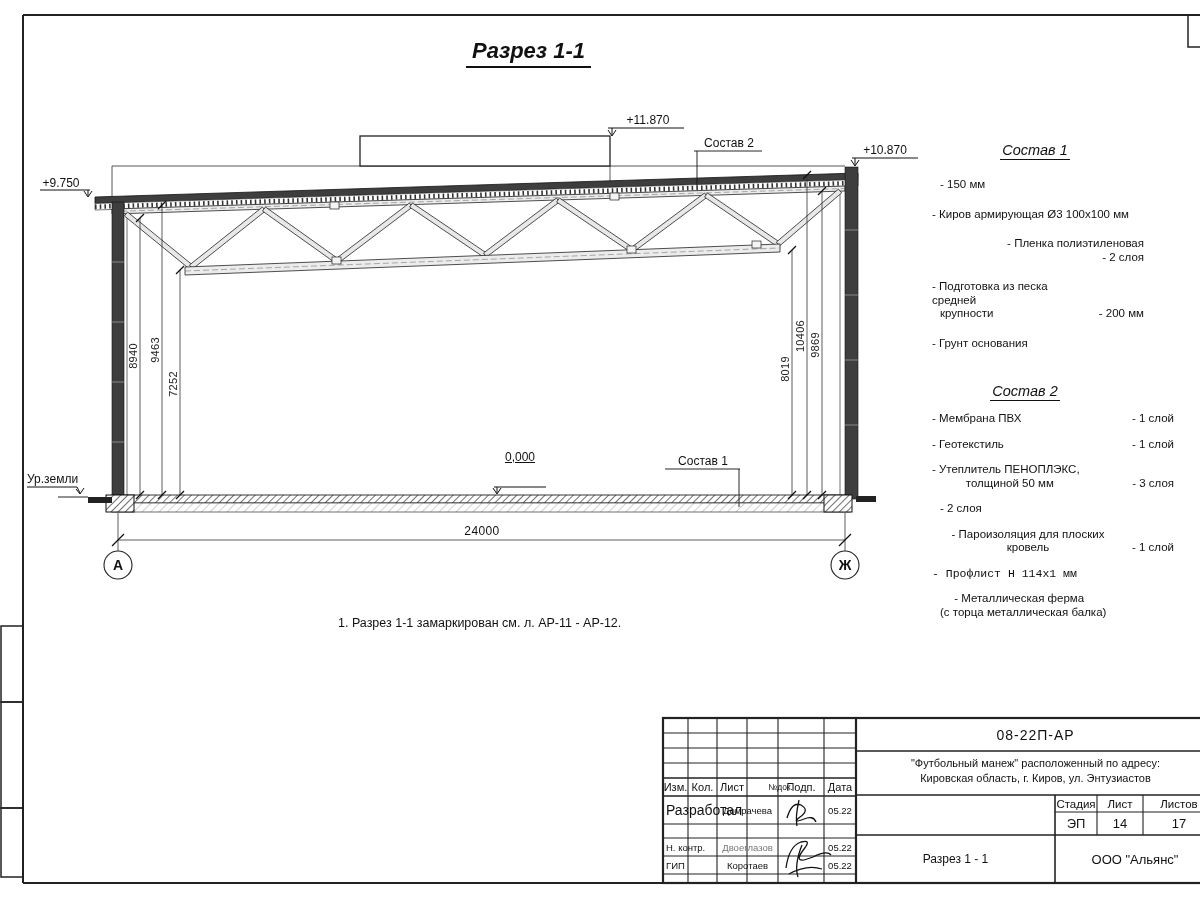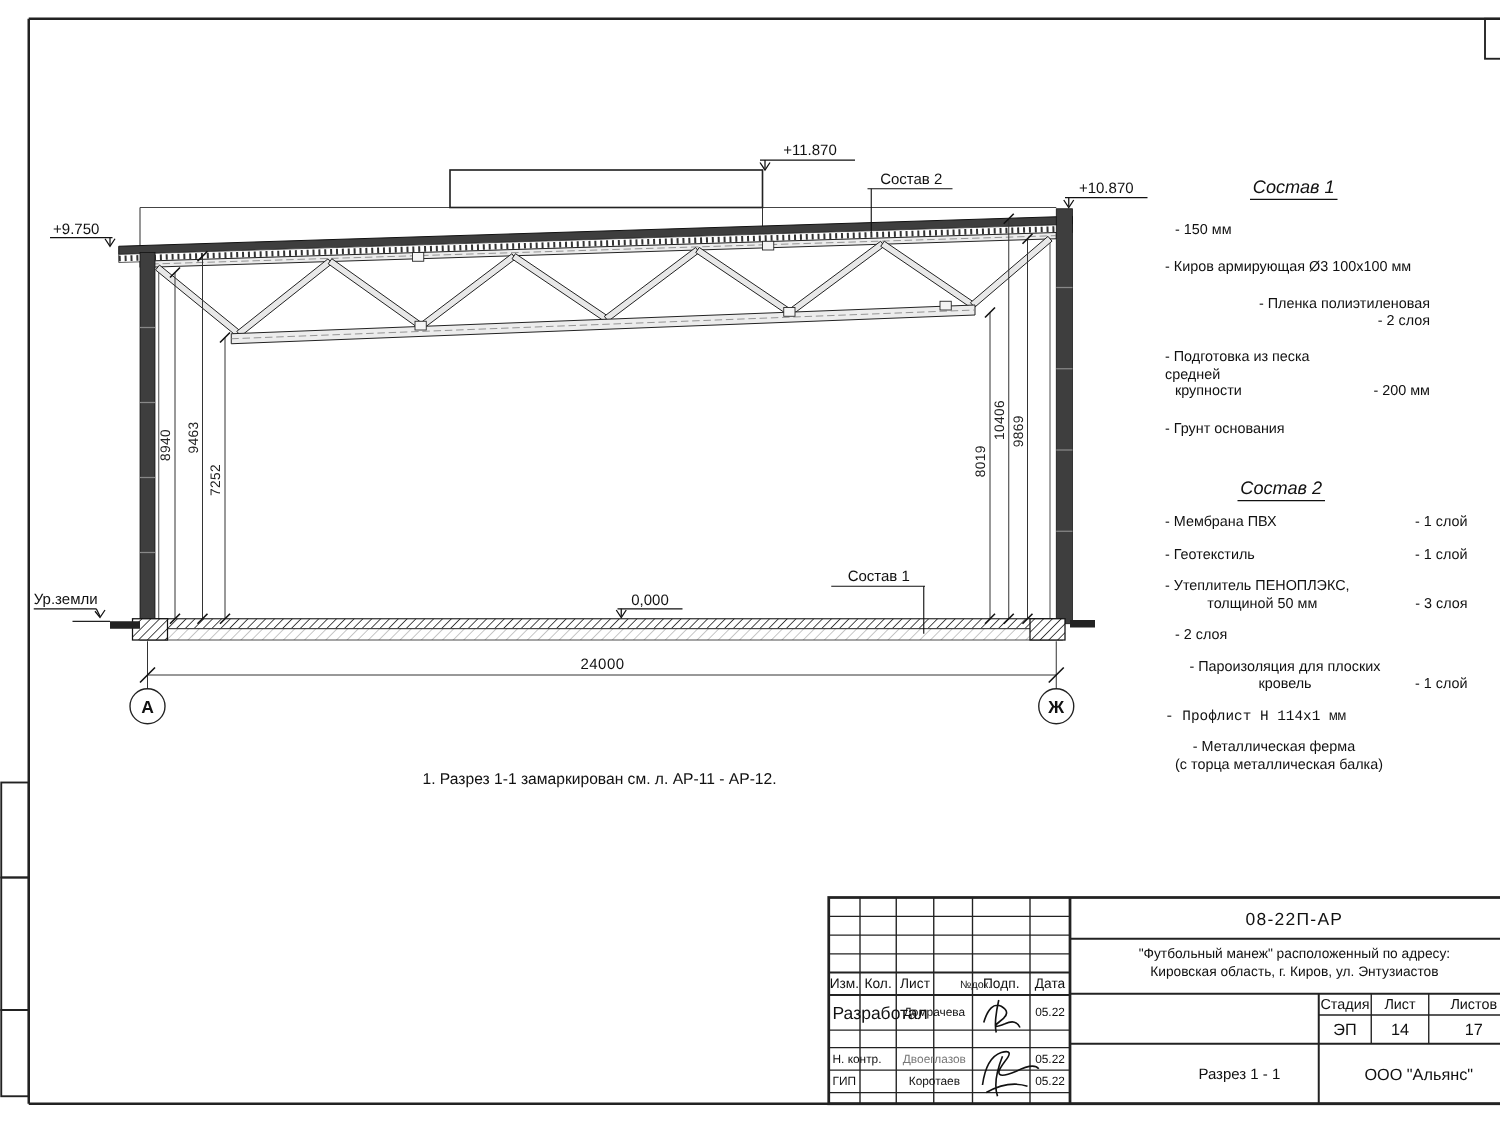--- a/index.html
+++ b/index.html
@@ -204,25 +204,26 @@
     </g>
 
     <g stroke="#111" stroke-width="1.3" fill="none">
       <path d="M787 818 q5 -17 14 -13 q9 5 -1 12 q-9 7 4 2 q9 -4 12 3 M799 800 q-4 18 -2 26"></path>
     </g>
     <g stroke="#111" stroke-width="1.3" fill="none">
       <path d="M786 868 q3 -22 15 -26 q11 -3 3 7 q-13 17 9 8 q14 -7 18 -2 M789 874 q18 -10 33 -5 M802 845 q-8 20 -4 32"></path>
     </g>
   </svg>
 
+  <div class="txt page-title" style="left:466px;top:38px;width:300px;"><span>Разрез 1-1</span></div>
 
   <div class="txt elev center" style="left:34px;top:176px;width:54px;">+9.750</div>
   <div class="txt elev center" style="left:610px;top:113px;width:76px;">+11.870</div>
   <div class="txt elev center" style="left:850px;top:143px;width:70px;">+10.870</div>
-  <div class="txt elev center" style="left:494px;top:473px;width:52px;">0,000</div>
+  <div class="txt elev center" style="left:494px;top:450px;width:52px;text-decoration:underline;">0,000</div>
 
   <div class="txt leader-label center" style="left:694px;top:136px;width:70px;">Состав 2</div>
   <div class="txt leader-label center" style="left:664px;top:454px;width:78px;">Состав 1</div>
   <div class="txt leader-label" style="left:27px;top:472px;">Ур.земли</div>
 
   <div class="txt vdim" style="left:103px;top:350px;">8940</div>
   <div class="txt vdim" style="left:125px;top:344px;">9463</div>
   <div class="txt vdim" style="left:143px;top:378px;">7252</div>
   <div class="txt vdim" style="left:755px;top:363px;">8019</div>
   <div class="txt vdim" style="left:770px;top:330px;">10406</div>
@@ -304,21 +305,21 @@
         <div>
           <div class="line">- Металлическая ферма</div>
           <div class="line cont">(с торца металлическая балка)</div>
         </div>
       </div>
     </div>
 
   <div class="tb-cell" style="left:856px;top:720px;width:359px;height:30px;font-size:14px;letter-spacing:1px;">08-22П-АР</div>
   <div class="tb-cell" style="left:856px;top:753px;width:359px;height:20px;font-size:11px;">"Футбольный манеж" расположенный по адресу:</div>
   <div class="tb-cell" style="left:856px;top:768px;width:359px;height:20px;font-size:11px;">Кировская область, г. Киров, ул. Энтузиастов</div>
-  <div class="tb-cell" style="left:856px;top:835px;width:199px;height:48px;font-size:12px;padding-left:36px;">Разрез 1 - 1</div>
+  <div class="tb-cell" style="left:856px;top:835px;width:199px;height:48px;font-size:12px;">Разрез 1 - 1</div>
   <div class="tb-cell" style="left:1055px;top:835px;width:160px;height:48px;font-size:13px;">ООО "Альянс"</div>
 
   <div class="tb-cell" style="left:1055px;top:795px;width:42px;height:17px;font-size:11.5px;">Стадия</div>
   <div class="tb-cell" style="left:1097px;top:795px;width:46px;height:17px;font-size:11.5px;">Лист</div>
   <div class="tb-cell" style="left:1143px;top:795px;width:72px;height:17px;font-size:11.5px;">Листов</div>
   <div class="tb-cell" style="left:1055px;top:812px;width:42px;height:23px;font-size:13px;">ЭП</div>
   <div class="tb-cell" style="left:1097px;top:812px;width:46px;height:23px;font-size:13px;">14</div>
   <div class="tb-cell" style="left:1143px;top:812px;width:72px;height:23px;font-size:13px;">17</div>
 
   <div class="tb-cell" style="left:663px;top:778px;width:25px;height:18px;font-size:11px;">Изм.</div>

